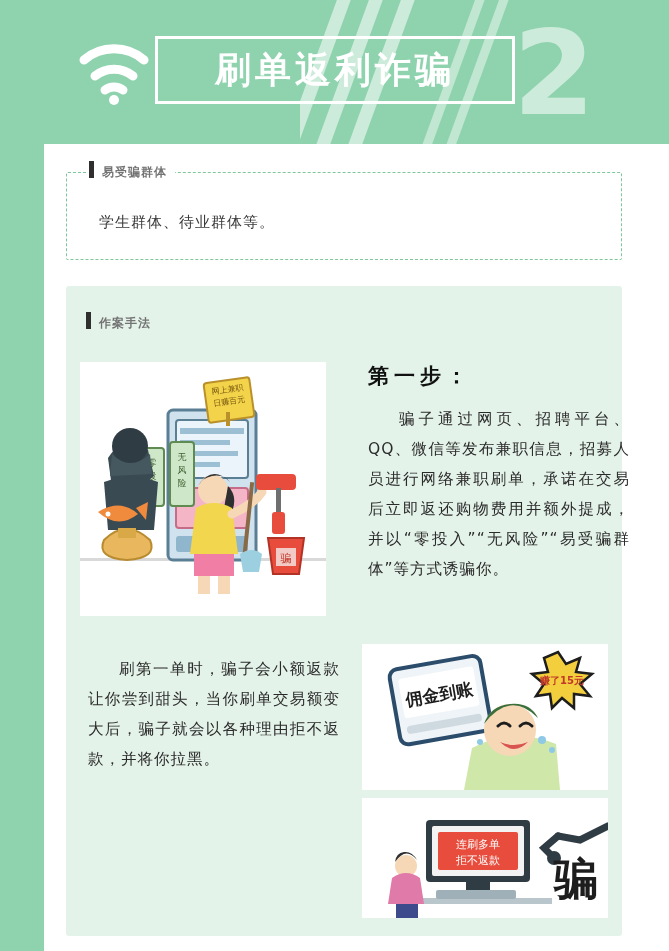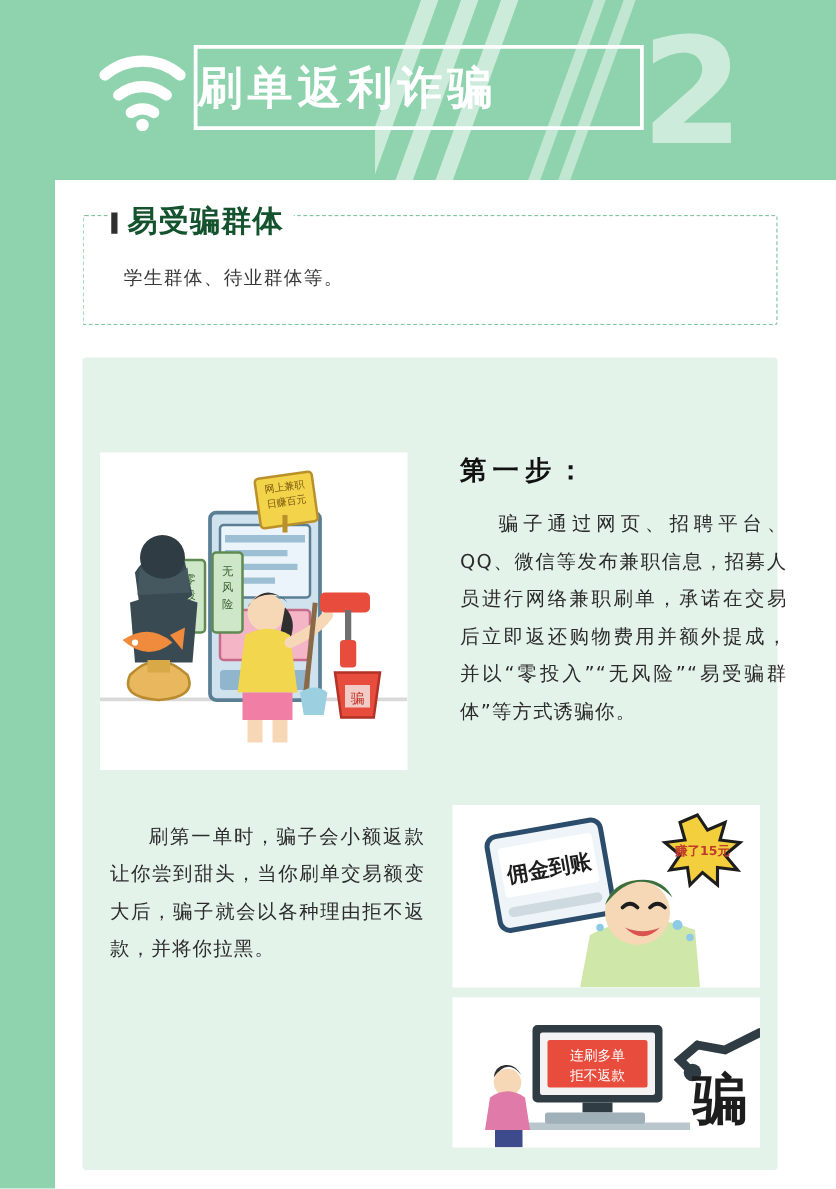--- a/index.html
+++ b/index.html
@@ -75,21 +75,21 @@
   .title-box {
     position: absolute;
     left: 155px;
     top: 36px;
     width: 360px;
     height: 68px;
     border: 3px solid #ffffff;
     box-sizing: border-box;
     display: flex;
     align-items: center;
-    justify-content: flex-start;
+    justify-content: center;
   }
   .title-text {
     color: #ffffff;
     font-size: 36px;
     letter-spacing: 4px;
     font-weight: bold;
     font-family: "DejaVu Sans", sans-serif;
     white-space: nowrap;
   }
 
@@ -109,23 +109,23 @@
     left: 66px;
     top: 172px;
     width: 556px;
     height: 88px;
     border: 1px dashed #7ec79c;
     border-radius: 2px;
     box-sizing: border-box;
   }
   .heading {
     position: relative;
-    font-size: 24px;
+    font-size: 12px;
     font-weight: bold;
-    color: #14532d;
+    color: #737373;
     font-family: "DejaVu Sans", sans-serif;
     letter-spacing: 1px;
     white-space: nowrap;
   }
   .heading .bar {
     display: inline-block;
     width: 5px;
     height: 17px;
     background: #2f2f2f;
     margin-right: 8px;
@@ -264,20 +264,23 @@
 
   <div class="section-victims">
     <div class="heading victims-heading">
       <span class="bar"></span><span>易受骗群体</span>
     </div>
     <div class="victims-body">学生群体、待业群体等。</div>
   </div>
 
   <div class="section-method">
 
+    <div class="heading method-heading">
+      <span class="bar"></span><span>作案手法</span>
+    </div>
 
     <div class="img-step1">
       <svg width="246" height="254" viewBox="0 0 246 254">
         <rect x="0" y="0" width="246" height="254" fill="#ffffff"></rect>
 
         <rect x="0" y="196" width="246" height="3" fill="#d9d9d9"></rect>
 
         <rect x="88" y="48" width="88" height="150" rx="5" fill="#cfe2ee" stroke="#5a7f95" stroke-width="3"></rect>
         <rect x="96" y="58" width="72" height="58" rx="3" fill="#eaf4fa" stroke="#5a7f95" stroke-width="2"></rect>
         <rect x="100" y="66" width="64" height="6" fill="#9dbfd4"></rect>

